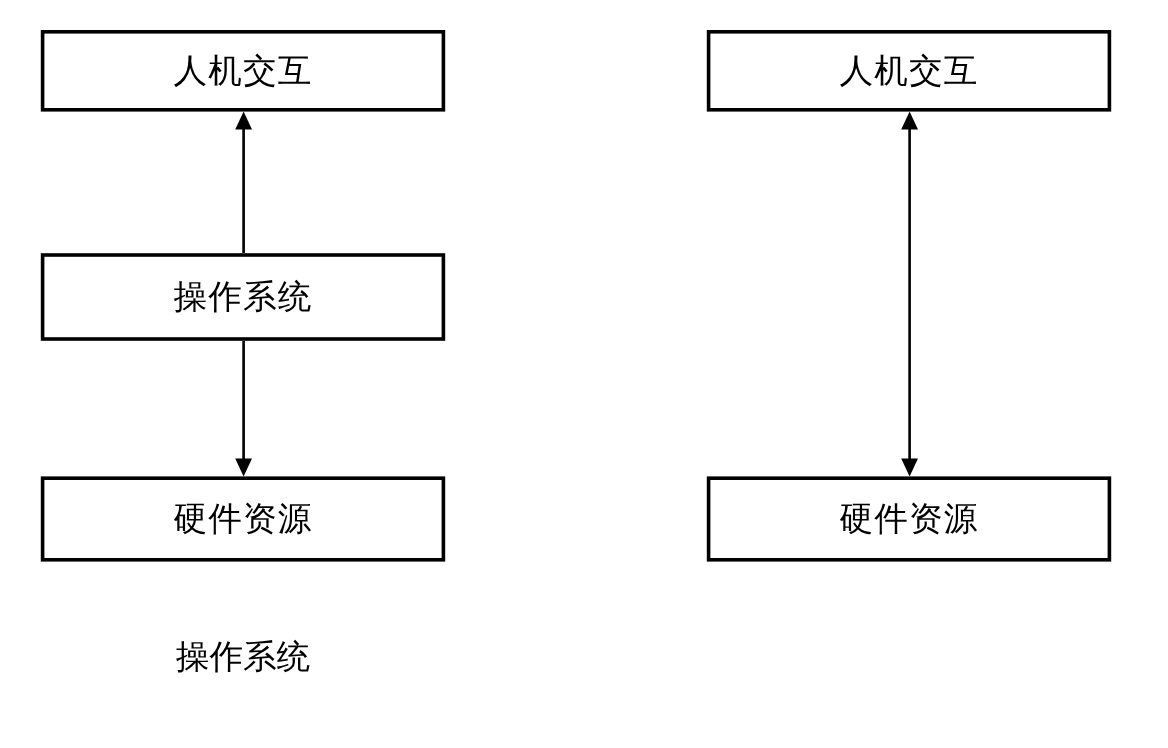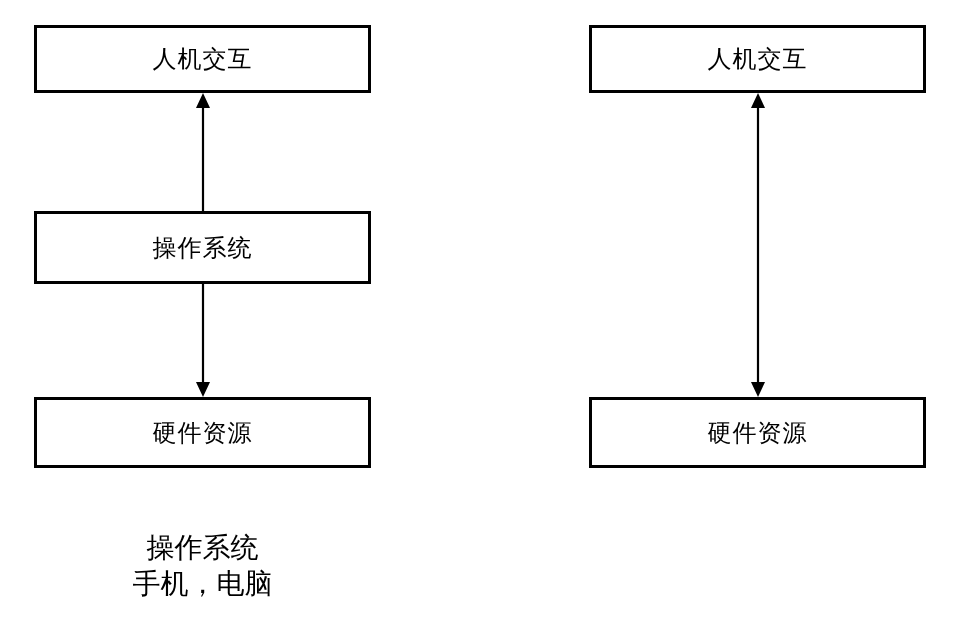--- a/index.html
+++ b/index.html
@@ -30,21 +30,21 @@
   .node-box {
     position: absolute;
     box-sizing: border-box;
     border: 3px solid #000000;
     background: #ffffff;
     display: flex;
     align-items: center;
     justify-content: center;
   }
   .node-label {
-    font-size: 24px;
+    font-size: 28px;
     line-height: 1;
     letter-spacing: 1px;
     color: #000000;
     white-space: nowrap;
   }
   
   #box-left-hci    { left: 34px;  top: 25px;  width: 337px; height: 68px; }
   #box-left-os     { left: 34px;  top: 211px; width: 337px; height: 73px; }
   #box-left-hw     { left: 34px;  top: 397px; width: 337px; height: 71px; }
   
@@ -103,21 +103,20 @@
   <div class="node-box" id="box-left-os">
     <span class="node-label">操作系统</span>
   </div>
 
   <div class="node-box" id="box-left-hw">
     <span class="node-label">硬件资源</span>
   </div>
 
   <div class="caption" id="caption-left">
     <div class="caption-line">操作系统</div>
-    <div class="caption-line">手机，电脑</div>
   </div>
 
   <div class="node-box" id="box-right-hci">
     <span class="node-label">人机交互</span>
   </div>
 
   <div class="node-box" id="box-right-hw">
     <span class="node-label">硬件资源</span>
   </div>
 

